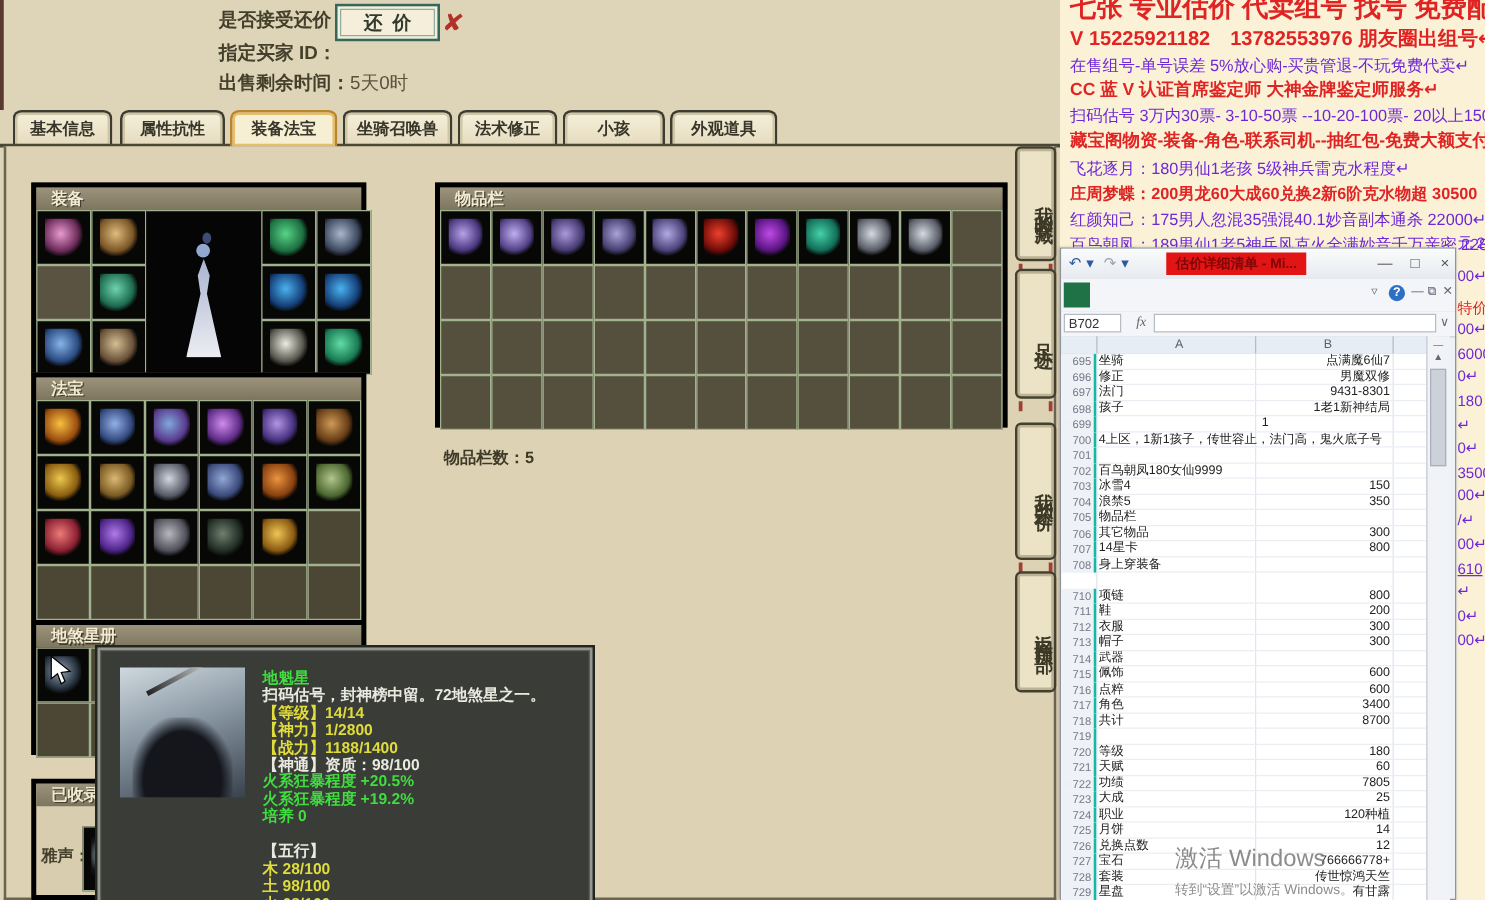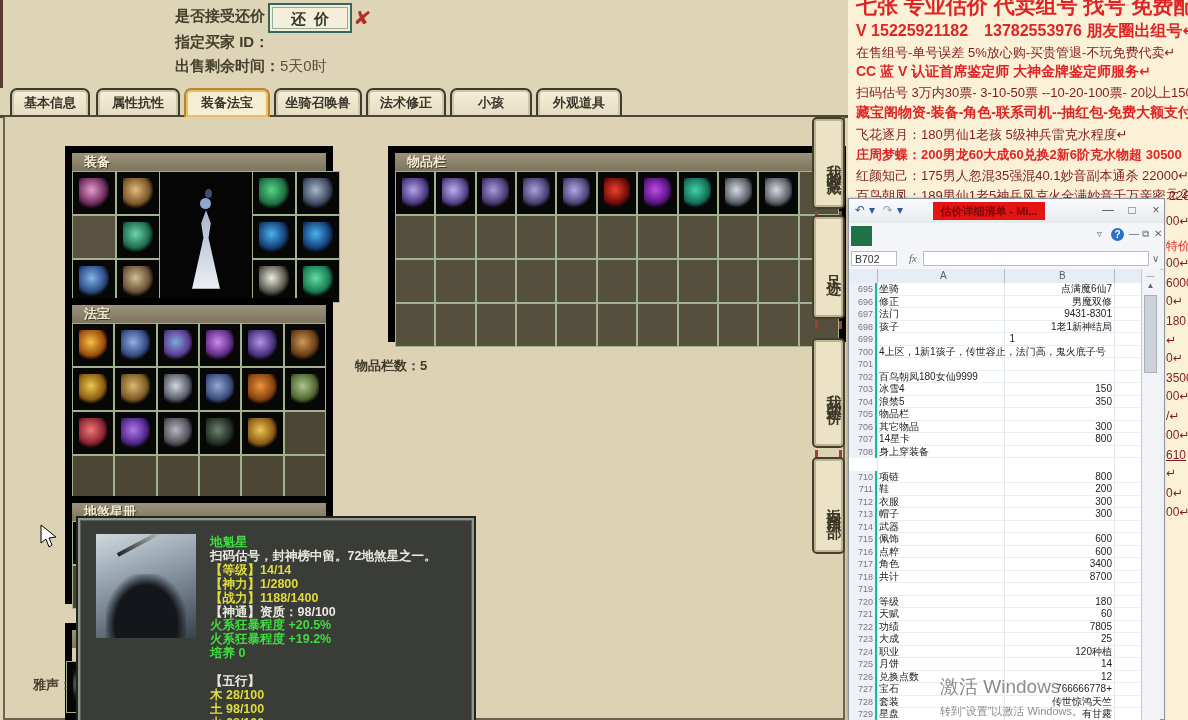--- a/index.html
+++ b/index.html
@@ -17,21 +17,21 @@
 
   .gtab{position:absolute;top:88px;height:29px;border:2px solid #3e3c30;border-bottom:none;
     border-radius:7px 7px 0 0;background:linear-gradient(#f6f0da,#e4dabe);
     font-size:13px;font-weight:bold;color:#38362a;text-align:center;line-height:26px;box-sizing:border-box;
     box-shadow:inset 0 0 0 2px #cfc6a6;cursor:pointer;}
   .gtab.active{border-color:#b8862c;box-shadow:inset 0 0 0 2px #e7bd6a;background:#f6efd4;z-index:2;}
   #tabline{position:absolute;left:0;top:115px;width:848px;height:3px;background:#4c4836;}
   #main-panel{position:absolute;left:3px;top:117px;width:842px;height:603px;background:#ddd2b4;
     border:2px solid #6a6450;border-top:none;box-sizing:border-box;}
 
-  .panel{position:absolute;border:7px solid #000000;background:#544e3c;box-sizing:border-box;margin-left:40px;}
+  .panel{position:absolute;border:4px solid #000000;background:#544e3c;box-sizing:border-box;}
   .phead{height:18px;background:linear-gradient(#9b937c,#7d755d);color:#f3ebd1;font-size:13px;
     font-weight:bold;line-height:18px;padding-left:12px;text-shadow:1px 1px 0 #413d2e;}
   .cellgrid{display:grid;}
   .cell{box-sizing:border-box;border:1px solid #a2b18e;background:#544e3c;position:relative;}
   .cell.filled{background:#070706;}
   .iblob{position:absolute;left:15%;top:15%;width:70%;height:70%;}
 
   
   #eq-wrap{position:absolute;left:0;top:18px;display:flex;}
   #portrait{width:92px;height:132px;background:#050505;border-top:1px solid #a2b18e;border-bottom:1px solid #a2b18e;position:relative;}
@@ -65,21 +65,21 @@
 
   
   #collected-label{position:absolute;left:33px;top:676px;font-size:13px;font-weight:bold;color:#46412d;}
 
   
   #cursor{position:absolute;left:40px;top:524px;z-index:40;}
 
   
   #doc{position:absolute;left:846px;top:0;width:342px;height:720px;background:#fbf1d6;z-index:1;overflow:hidden;}
   .dline{position:absolute;left:10px;white-space:nowrap;}
-  .dl-r{color:#e02424;} .dl-k{color:#7f1d1d;}
+  .dl-r{color:#e02424;} .dl-k{color:#6d28d9;}
   .frag{position:absolute;left:320px;white-space:nowrap;font-size:12px;z-index:2;}
 
   
   #excel{position:absolute;left:848px;top:198px;width:317px;height:522px;background:#eef1f5;
     border:1px solid #8d949c;box-sizing:border-box;z-index:10;box-shadow:-1px 0 3px rgba(0,0,0,.25);}
   #xtitle{position:absolute;left:0;top:0;width:100%;height:24px;background:linear-gradient(#fafbfc,#e6eaef);border-bottom:1px solid #cfd4da;}
   .qat{position:absolute;top:4px;font-size:12px;color:#2c5a9c;}
   #xtitle-red{position:absolute;left:84px;top:3px;width:112px;height:18px;background:#e31414;
     color:#7e0606;font-size:11px;font-weight:bold;text-align:center;line-height:18px;overflow:hidden;white-space:nowrap;}
   .wbtn{position:absolute;top:3px;width:22px;height:17px;text-align:center;font-size:12px;color:#555;line-height:16px;cursor:pointer;}

